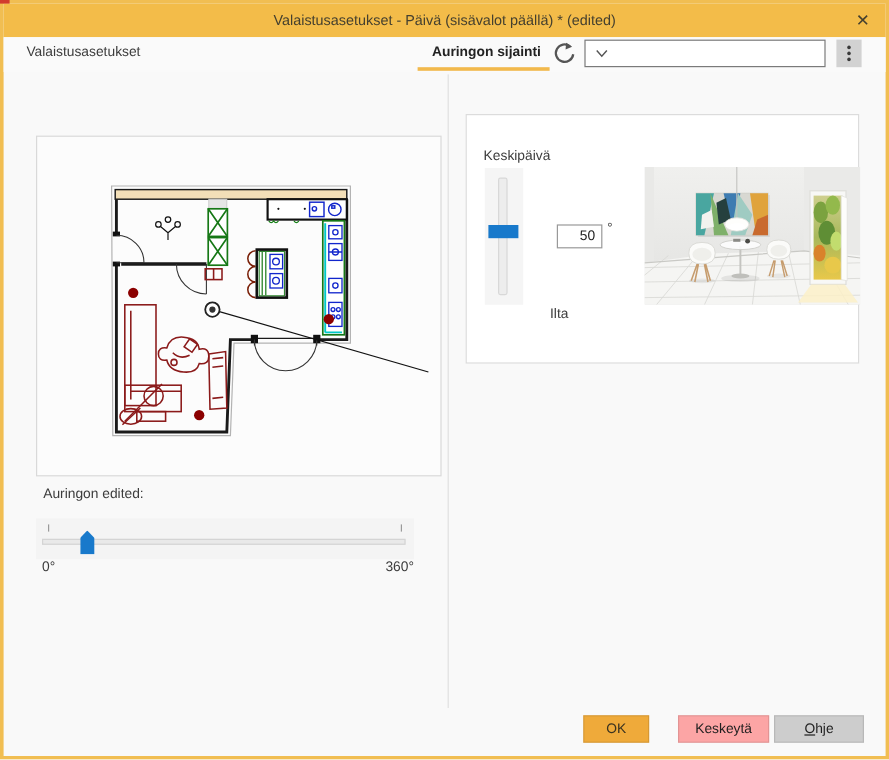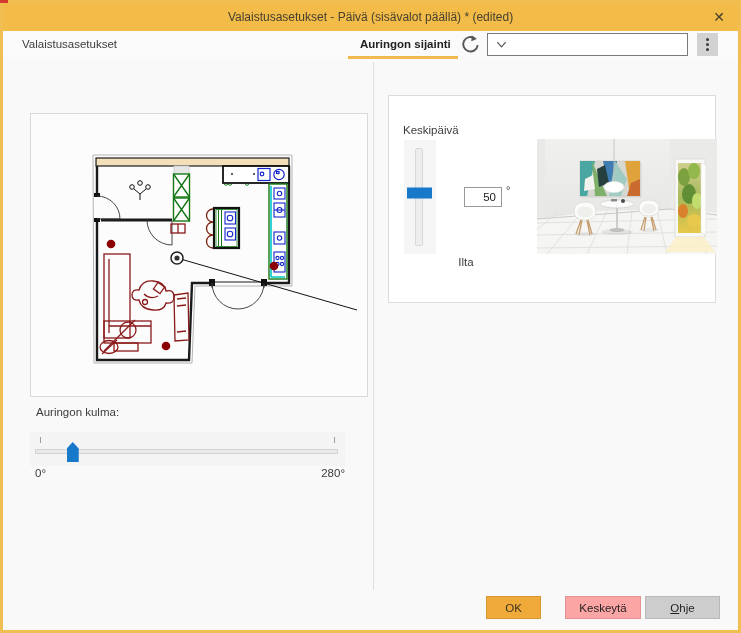--- a/index.html
+++ b/index.html
@@ -221,31 +221,31 @@
         </g>
 
         <line x1="146" y1="144" x2="326" y2="196" stroke="#111" stroke-width="1"></line>
         <g>
           <circle cx="146" cy="144" r="6" fill="#FFF" stroke="#222" stroke-width="1.5"></circle>
           <circle cx="146" cy="144" r="2.6" fill="#333"></circle>
         </g>
       </svg>
     </div>
 
-    <div class="dir-label">Auringon kulma:</div>
+    <div class="dir-label">Auringon edited:</div>
 
     <div class="hslider">
       <div class="tick l"></div>
       <div class="tick r"></div>
       <div class="htrack">
         <div class="hthumb" style="left: 12.2%;"></div>
       </div>
     </div>
     <div class="scale-min">0°</div>
-    <div class="scale-max">280°</div>
+    <div class="scale-max">360°</div>
 
     <div class="vdivider"></div>
 
     <div class="right-panel">
       <div class="lbl-noon">Keskipäivä</div>
       <div class="vslider">
         <div class="vtrack">
           <div class="vthumb" style="top: 46%;"></div>
         </div>
       </div>

